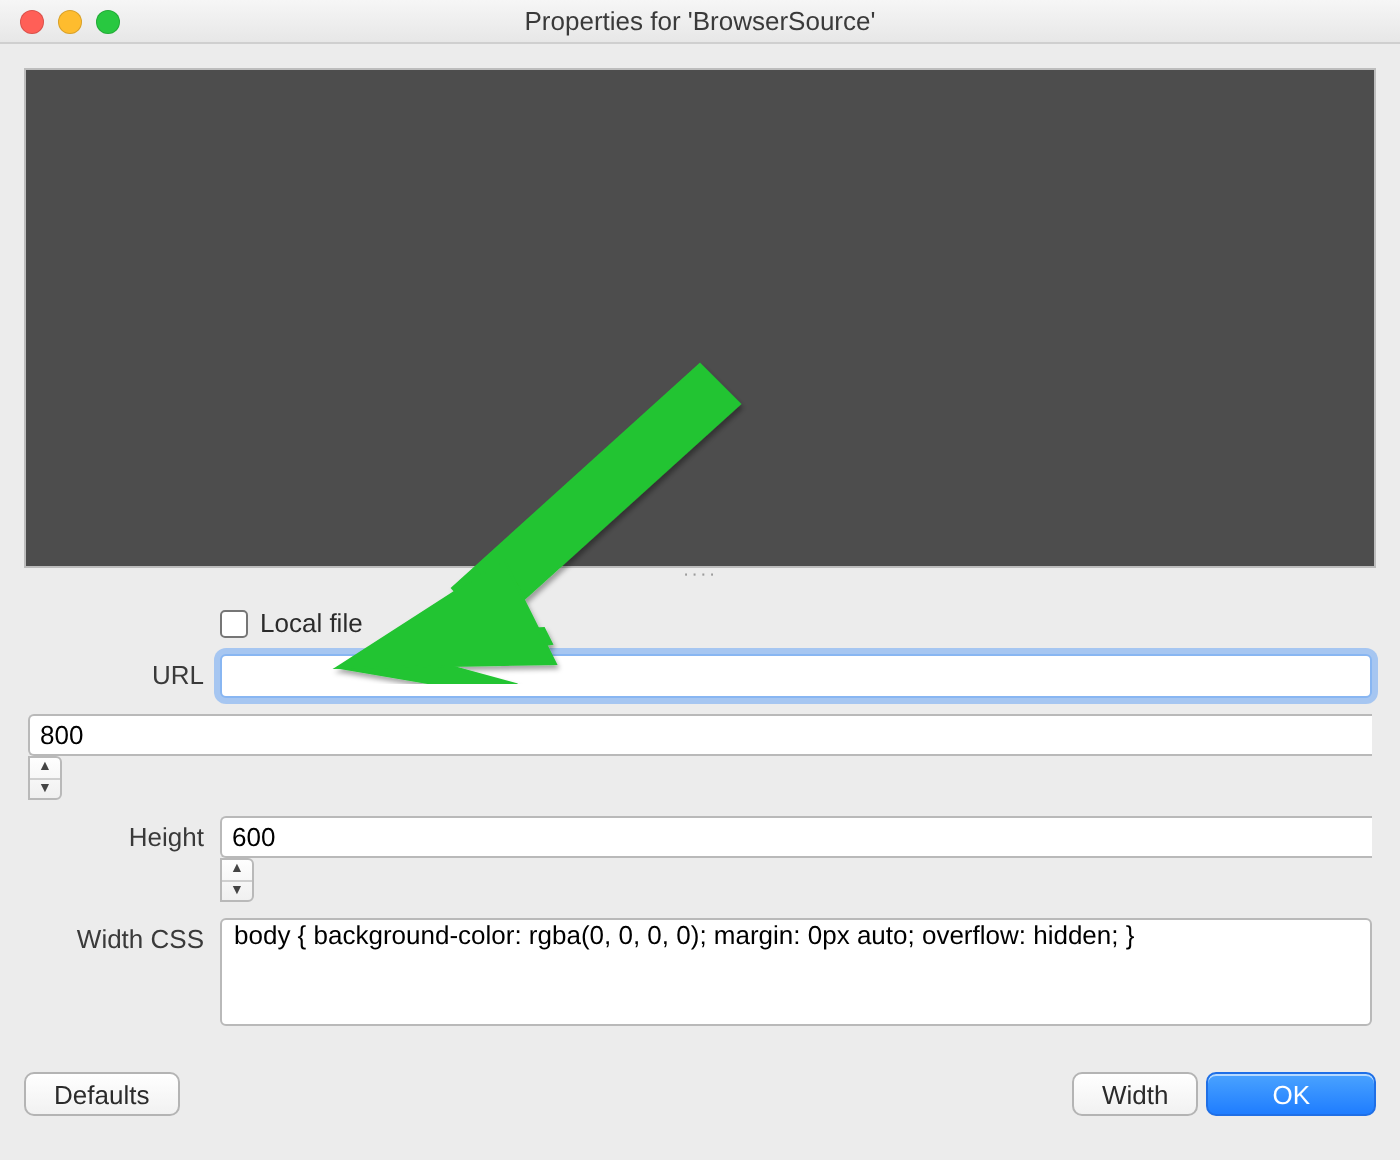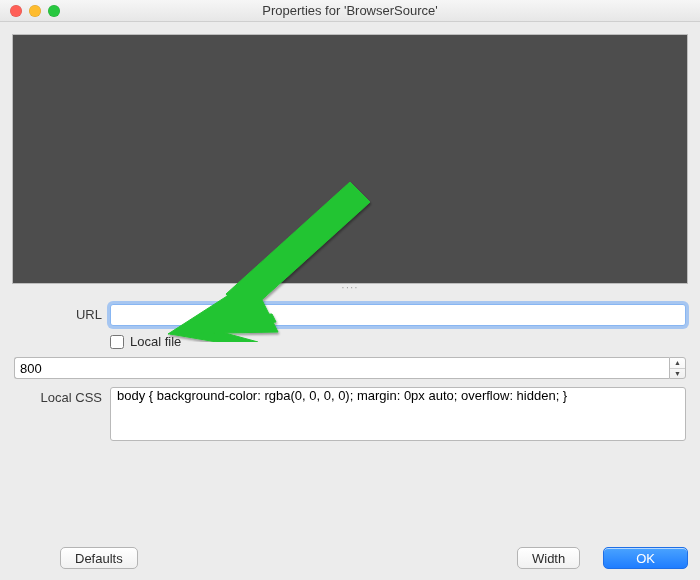--- a/index.html
+++ b/index.html
@@ -76,21 +76,21 @@
     font:inherit;
     padding:2px 5px;
     height:22px;
   }
   .text-input.focused {
     border-color:#88b6f2;
     box-shadow:0 0 0 3px rgba(109,167,245,.55);
     outline:none;
   }
   .stepper {
-    display:flex; width:100%;
+    display:flex; width:100%;flex-direction:column;
   }
   .stepper .num-input {
     border-top-right-radius:0; border-bottom-right-radius:0;
     border-right:0;
     flex:1;
   }
   .spin {
     width:17px; height:22px;
     display:flex; flex-direction:column;
     border:1px solid #b9b9b9;
@@ -106,24 +106,23 @@
   }
   .spin .sbtn + .sbtn { border-top:1px solid #cfcfcf; }
   .textarea {
     height:54px; resize:none; padding:0 6px;
     line-height:1.3;
   }
 
   .footer {
     position:absolute; left:0; right:0; bottom:0;
     height:44px;
-    display:flex; align-items:center;
+    display:flex; 
     padding:0 12px;
-    gap:23px;
-    margin-left:48px;
+    gap:4px;
   }
   .footer .spacer { flex:1; }
   .btn {
     height:22px;
     padding:0 14px;
     border:1px solid #b4b4b4;
     border-radius:5px;
     background:linear-gradient(#ffffff,#f1f1f1);
     font:inherit; color:#2b2b2b;
     display:flex; align-items:center;
@@ -157,50 +156,62 @@
 </div>
 
 <div class="preview-wrap">
   <div class="preview"></div>
   <div class="drag-handle">····</div>
 </div>
 
 <div class="form">
 
   <div class="row">
-    <div class="label">URL</div>
-    <div class="ctrl">
-      <input class="text-input focused" type="text" value="" style="">
-    </div>
-  </div>
-
-  <div class="row">
     <div class="label"></div>
     <div class="ctrl checkbox-row">
       <input type="checkbox" style="">
       <span>Local file</span>
+    </div>
+  </div>
+
+  <div class="row">
+    <div class="label">URL</div>
+    <div class="ctrl">
+      <input class="text-input focused" type="text" value="" style="">
     </div>
   </div>
 
   <div class="row">
     <div class="ctrl">
       <div class="stepper">
         <input class="num-input" type="text" value="800" style="">
         <div class="spin">
           <div class="sbtn">▲</div>
           <div class="sbtn">▼</div>
         </div>
       </div>
     </div>
   </div>
 
-
-
-  <div class="row">
-    <div class="label">Local CSS</div>
+  <div class="row">
+    <div class="label">Height</div>
+    <div class="ctrl">
+      <div class="stepper">
+        <input class="num-input" type="text" value="600" style="">
+        <div class="spin">
+          <div class="sbtn">▲</div>
+          <div class="sbtn">▼</div>
+        </div>
+      </div>
+    </div>
+  </div>
+
+
+  <div class="row">
+    <div class="label">Width CSS</div>
     <div class="ctrl">
       <textarea class="textarea" style="">body { background-color: rgba(0, 0, 0, 0); margin: 0px auto; overflow: hidden; }</textarea>
     </div>
   </div>
 
 </div>
 
 <div class="footer">
   <button class="btn">Defaults</button>
   <div class="spacer"></div>

